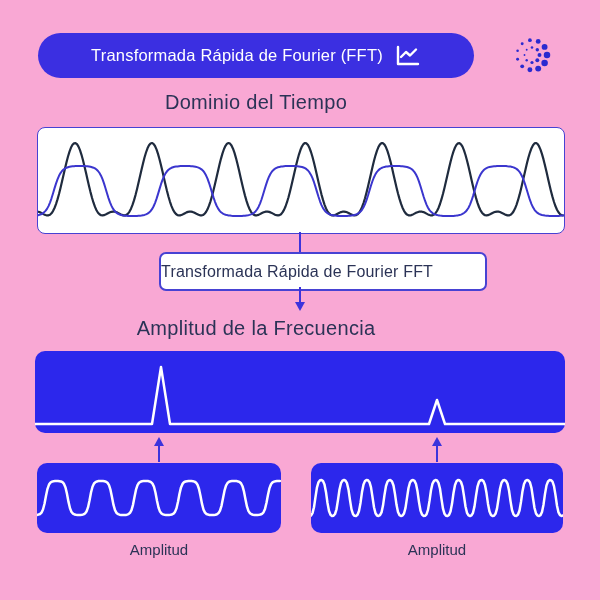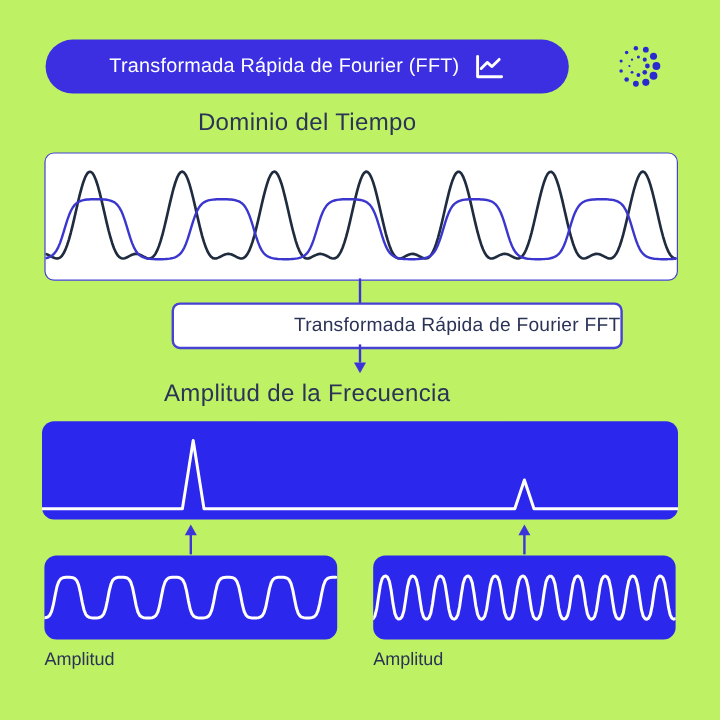--- a/index.html
+++ b/index.html
@@ -1,39 +1,39 @@
 <!DOCTYPE html>
 <html style="--pill_blue: #3B2FE1; --fill_blue: #2C27EC; --outline_blue: #4742D3; --arrow_blue: #3C33DC; --dark_wave: #1F2B3E; --blue_wave: #3B36CE; --heading_text: #2B3356; --dot_blue: #2A2AD0; --white: #FFFFFF;"><head>
 <meta charset="utf-8">
 <style>
   html,body{margin:0;padding:0;background:#fff;}
-  #stage{position:relative;width:600px;height:600px;background:#bef264;overflow:hidden;
+  #stage{position:relative;width:600px;height:600px;background:#f9a8d4;overflow:hidden;
          font-family:"Liberation Sans",sans-serif;text-decoration:underline;}
   .abs{position:absolute;}
   .pill{left:38px;top:33px;width:436px;height:45px;border-radius:23px;
         background:var(--pill_blue);display:flex;align-items:center;justify-content:center;gap:11px;}
   .pill-label{color:#fff;font-size:16.5px;letter-spacing:.2px;white-space:nowrap;}
   .heading{left:0;width:512px;text-align:center;color:var(--heading_text);font-size:20px;letter-spacing:.3px;}
   #time-title{top:91px;}
   #freq-title{top:317px;}
   .outline-box{background:#fff;border:1.6px solid var(--outline_blue);border-radius:8px;}
   #time-box{left:37px;top:127px;width:526px;height:105px;}
-  #fft-box{left:143px;top:252px;width:324px;height:35px;border-width:2px;border-radius:7px;
-           display:flex;align-items:center;justify-content:flex-end;padding-left:48px;}
+  #fft-box{left:159px;top:252px;width:324px;height:35px;border-width:2px;border-radius:7px;
+           display:flex;align-items:center;justify-content:flex-start;}
   #fft-box span{color:var(--heading_text);font-size:16px;letter-spacing:.2px;white-space:nowrap;}
   .vline{width:2.2px;background:var(--arrow_blue);}
   .tri-down{width:0;height:0;border-left:5.5px solid transparent;border-right:5.5px solid transparent;
             border-top:9px solid var(--arrow_blue);}
   .tri-up{width:0;height:0;border-left:5.5px solid transparent;border-right:5.5px solid transparent;
           border-bottom:9px solid var(--arrow_blue);}
   .fill-box{background:var(--fill_blue);border-radius:10px;}
   #freq-box{left:35px;top:351px;width:530px;height:82px;}
   #wave-box-left{left:37px;top:463px;width:244px;height:70px;}
   #wave-box-right{left:311px;top:463px;width:252px;height:70px;}
-  .amp-label{top:541px;color:var(--heading_text);font-size:15px;}
+  .amp-label{top:541px;text-align:center;color:var(--heading_text);font-size:15px;}
   #amp-left{left:37px;width:244px;}
   #amp-right{left:311px;width:252px;}
   svg{display:block;}
 </style>
 </head>
 <body>
 
 <div id="stage">
 
   <div class="abs pill">

